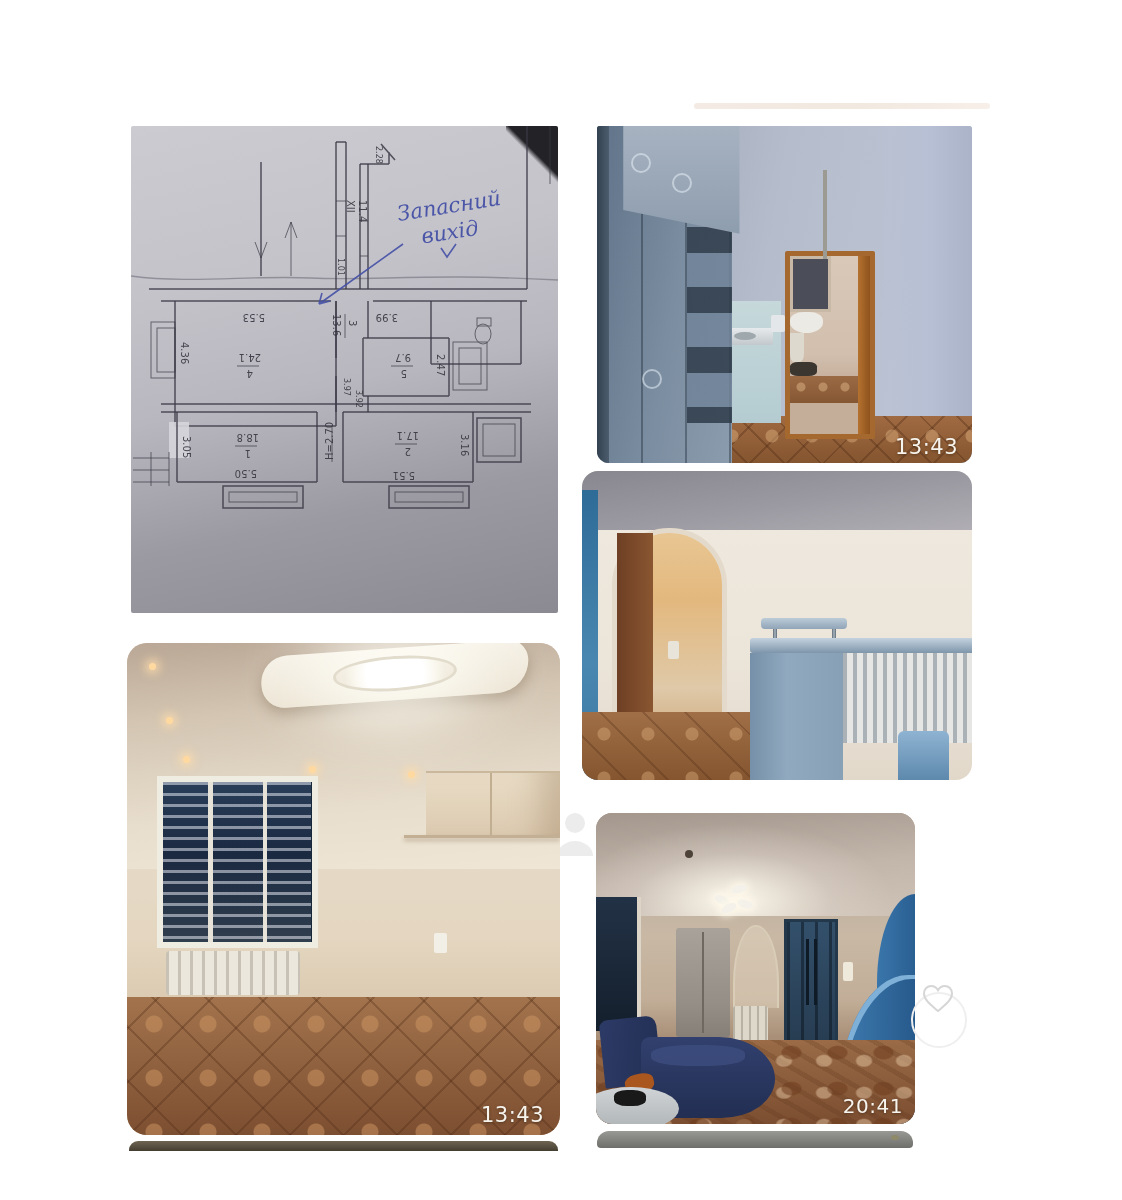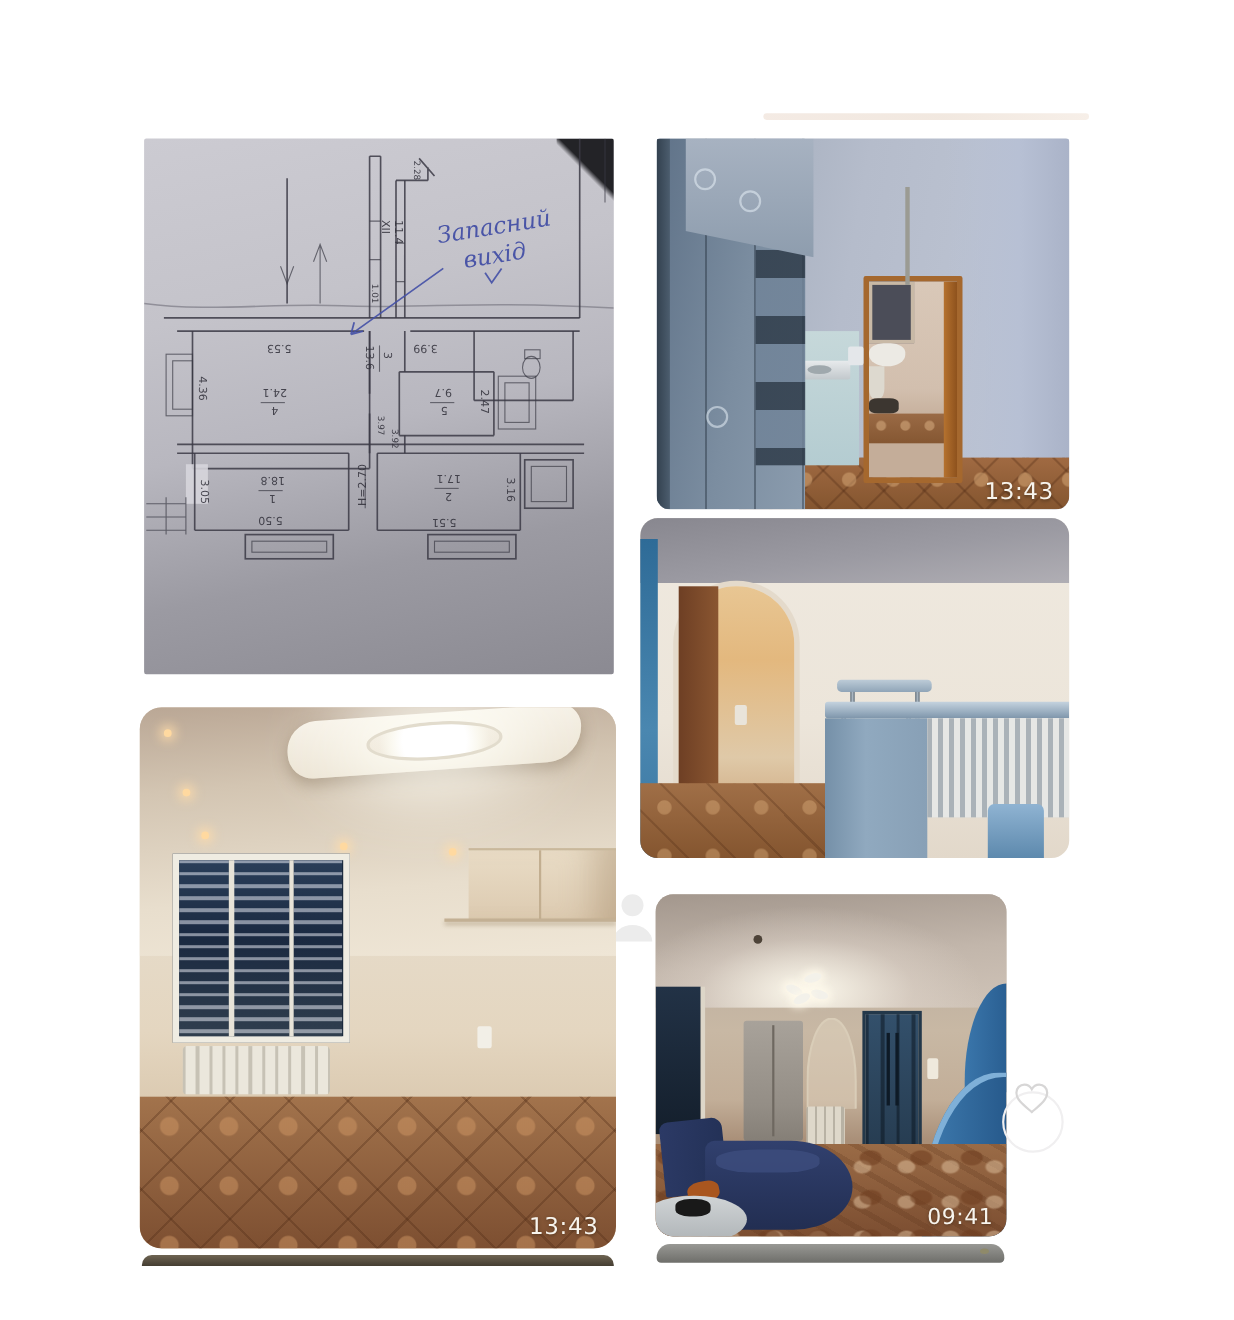--- a/index.html
+++ b/index.html
@@ -416,21 +416,21 @@
     <div class="p5-radiator"></div>
     <div class="p5-door"></div>
     <div class="p5-switch"></div>
     <div class="p5-wave-top"></div>
     <div class="p5-wave-bot"></div>
     <div class="p5-floor"></div>
     <div class="p5-sofa-back"></div>
     <div class="p5-sofa-seat"></div>
     <div class="p5-cushion"></div>
     <div class="p5-table"></div>
-    <span class="ts">09:41</span>
+    <span class="ts">20:41</span>
   </figure>
 
   <div class="fav">
     <div class="fav-circle"></div>
     <svg width="38" height="34" viewBox="0 0 38 34" aria-hidden="true">
       <path d="M19,29 C12,23 5,18 5,11.5 C5,7 8.4,4 12.2,4 C15,4 17.6,5.6 19,8.2
                C20.4,5.6 23,4 25.8,4 C29.6,4 33,7 33,11.5 C33,18 26,23 19,29 Z" fill="none" stroke="#d7d6d6" stroke-width="2"></path>
     </svg>
   </div>
 

